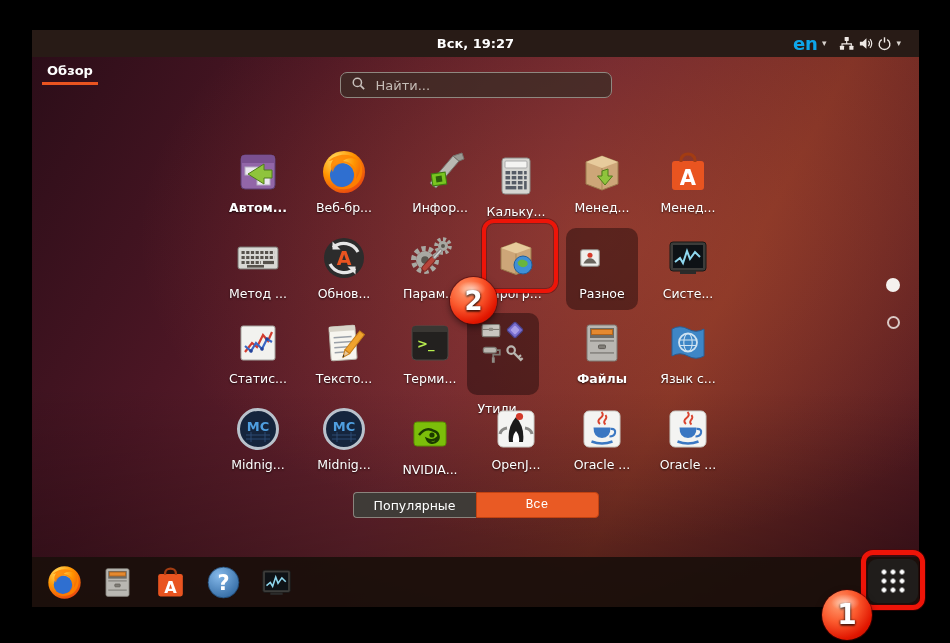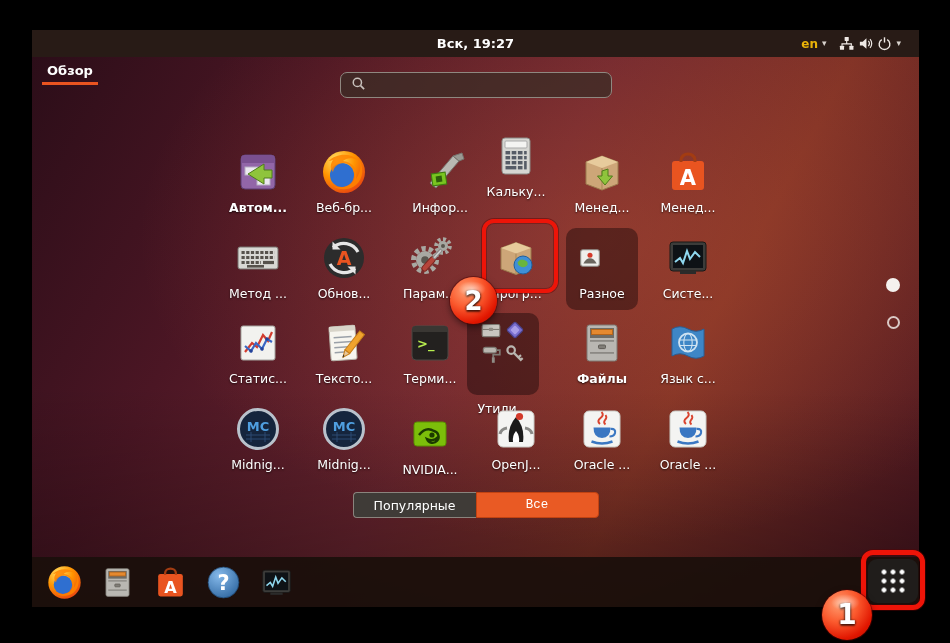--- a/index.html
+++ b/index.html
@@ -15,21 +15,21 @@
   }
 
   
   .topbar{position:absolute;left:0;top:0;right:0;height:27px;background:#281b16;color:#fff;}
   .activities{position:absolute;left:10px;top:0;height:27px;line-height:25px;padding:0 5px;
     font-size:13px;font-weight:700;box-shadow:inset 0 -3px 0 #e95420;cursor:pointer;margin-top:28px;}
   .clock{position:absolute;left:50%;transform:translateX(-50%);top:0;height:27px;line-height:27px;
     font-size:13px;font-weight:700;cursor:pointer;}
   .tray{position:absolute;right:18px;top:0;height:27px;display:flex;align-items:center;gap:13px;}
   .tray .grp{display:flex;align-items:center;gap:4px;cursor:pointer;}
-  .layout-label{font-size:12px;font-weight:700;color:#eab308;}
+  .layout-label{font-size:18px;font-weight:700;color:#0ea5e9;}
   .chev{font-size:9px;color:#d8d2cd;line-height:1;}
   .tray svg{display:block;}
 
   
   .search{position:absolute;left:50%;transform:translateX(-50%);top:42px;width:272px;height:26px;
     background:rgba(58,44,38,.75);border:1px solid #8f8880;border-radius:7px;
     display:flex;align-items:center;padding:0 10px;gap:8px;cursor:text;}
   .search input{flex:1;background:transparent;border:none;outline:none;color:#e8e2dc;font-size:13px;}
   .search input::placeholder{color:#c5bcb6;}
 
@@ -127,20 +127,21 @@
       </div>
     </div>
 
     <div class="search">
       <span>
         <svg width="15" height="15" viewBox="0 0 16 16">
             <circle cx="6.8" cy="6.8" r="4.4" stroke="#c9c2bd" stroke-width="1.6" fill="none"></circle>
             <line x1="10.2" y1="10.2" x2="14" y2="14" stroke="#c9c2bd" stroke-width="1.8"></line>
           </svg>
       </span>
+      <input type="text" value="" placeholder="Найти..." style="">
     </div>
 
     <div id="app-grid">
         <div class="app-cell" style="left: 183px; top: 112px; font-weight: bold;">
           <div class="app-icon">
             <svg viewBox="0 0 48 48">
               <rect x="7" y="7" width="34" height="34" rx="4" fill="#9266a8" stroke="#5d3f73"></rect>
               <path d="M7 11 a4 4 0 0 1 4 -4 h26 a4 4 0 0 1 4 4 v4 H7 Z" fill="#7a5090"></path>
               <rect x="11" y="19" width="13" height="8" fill="#ece8f1" stroke="#b7aec4"></rect>
               <rect x="23" y="29" width="13" height="8" fill="#ece8f1" stroke="#b7aec4"></rect>
@@ -172,21 +173,21 @@
               <path d="M10 35 L33 8 l6 5 L16 40 Z" fill="#b9b9b3" stroke="#77746e"></path>
               <path d="M33 8 l9 -3 l2 6 l-5 2 Z" fill="#9a9a94" stroke="#77746e"></path>
               <g transform="rotate(-8 19 31)">
                 <rect x="12" y="25" width="14" height="12" fill="#79c520" stroke="#3f7d10"></rect>
                 <rect x="16" y="28" width="6" height="6" fill="#2f5e0a"></rect>
               </g>
             </svg>
           </div>
           <div class="app-label">Инфор...</div>
         </div>
-        <div class="app-cell" style="left: 441px; top: 96px;">
+        <div class="app-cell" style="left: 441px; top: 116px;">
           <div class="app-icon">
             <svg viewBox="0 0 48 48">
               <rect x="10" y="6" width="28" height="36" rx="3" fill="#d6d6d2" stroke="#8c8c88"></rect>
               <rect x="13" y="9" width="22" height="7" rx="1" fill="#f4f4f2" stroke="#aaa"></rect>
               <g fill="#565c66">
                 <rect x="13.5" y="19" width="4.6" height="3.4"></rect>
                 <rect x="19.7" y="19" width="4.6" height="3.4"></rect>
                 <rect x="25.9" y="19" width="4.6" height="3.4"></rect>
                 <rect x="32.1" y="19" width="2.6" height="3.4"></rect>
                 <rect x="13.5" y="24" width="4.6" height="3.4"></rect>

